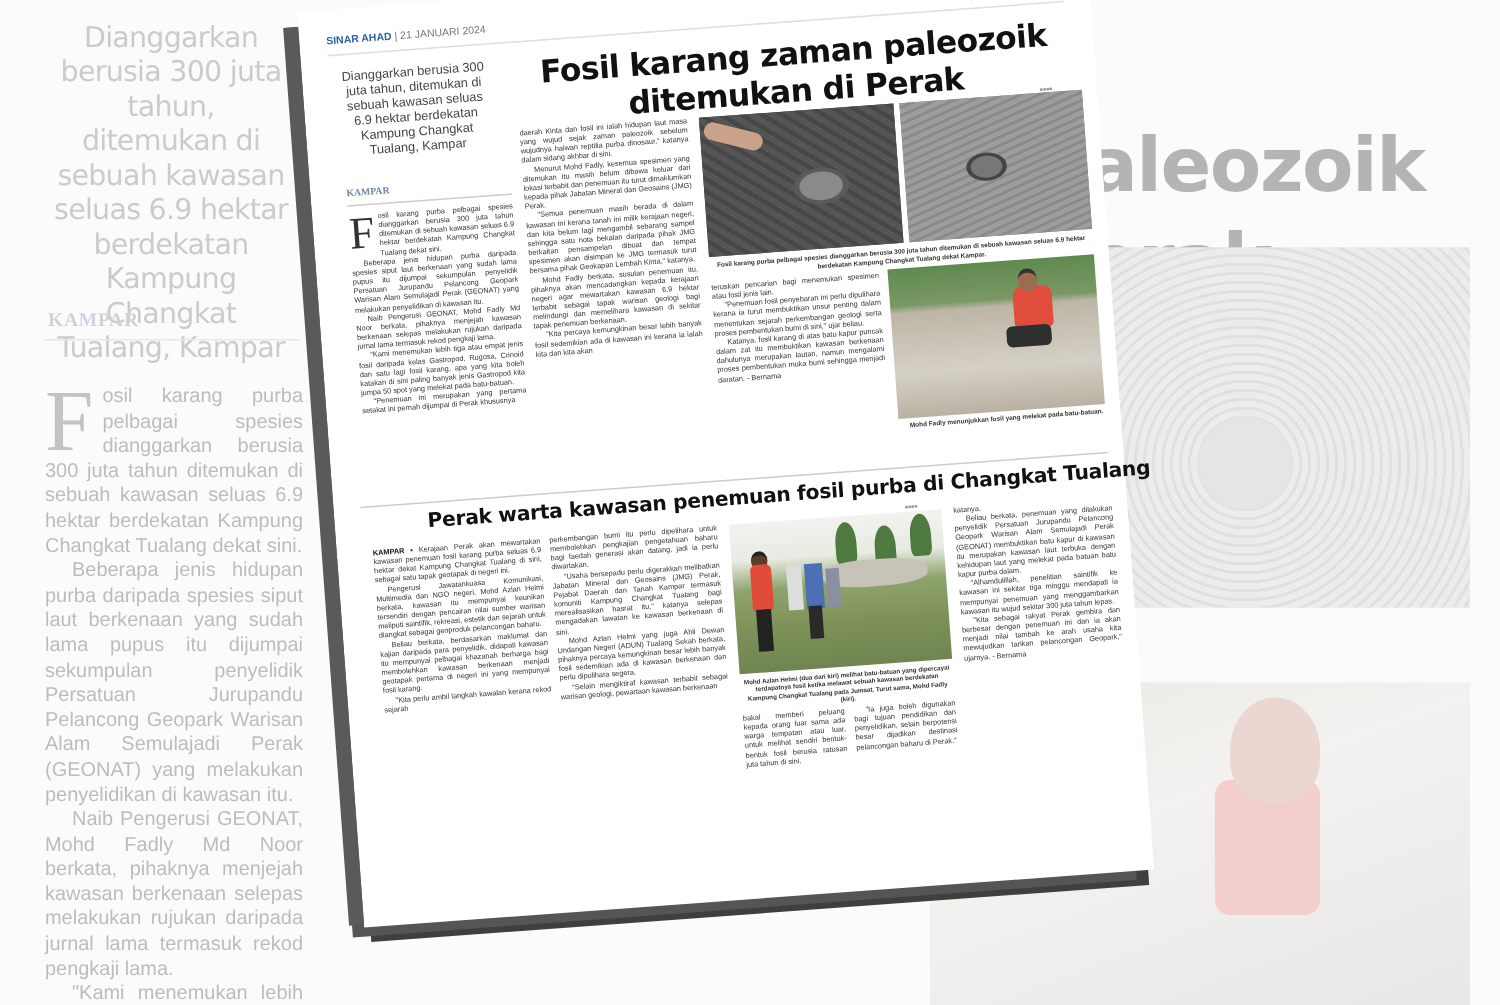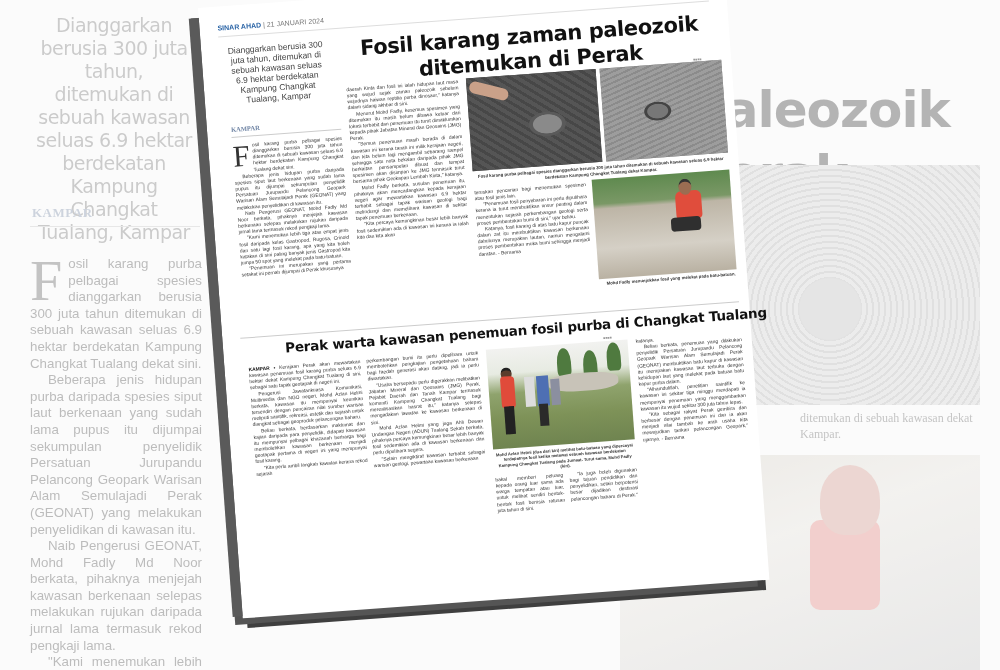--- a/index.html
+++ b/index.html
@@ -90,21 +90,20 @@
     <span class="drop">F</span>
     <p class="first">osil karang purba pelbagai spesies dianggarkan berusia 300 juta tahun ditemukan di sebuah kawasan seluas 6.9 hektar berdekatan Kampung Changkat Tualang dekat sini.</p>
     <p>Beberapa jenis hidupan purba daripada spesies siput laut berkenaan yang sudah lama pupus itu dijumpai sekumpulan penyelidik Persatuan Jurupandu Pelancong Geopark Warisan Alam Semulajadi Perak (GEONAT) yang melakukan penyelidikan di kawasan itu.</p>
     <p>Naib Pengerusi GEONAT, Mohd Fadly Md Noor berkata, pihaknya menjejah kawasan berkenaan selepas melakukan rujukan daripada jurnal lama termasuk rekod pengkaji lama.</p>
     <p>"Kami menemukan lebih tiga atau empat jenis fosil daripada kelas Gastropod, Rugosa, Crinoid dan satu lagi fosil karang, apa yang kita boleh katakan di sini paling banyak jenis Gastropod kita jumpa 50 spot yang melekat pada batu-batuan.</p>
   </div>
   <div class="bg-headline">
     <div style="width:280px;">n paleozoik Perak</div>
   </div>
   <div class="bg-photo-top"></div>
-  <div class="bg-caption" style="width:180px;">ditemukan di sebuah kawasan dekat Kampar.</div>
   <div class="bg-photo-bottom"></div>
   <div class="bg-person-shirt"></div>
   <div class="bg-person"></div>
 </div>
 
 <div class="page">
   <div class="page-edge-left"></div>
 
   <div class="masthead">
     <span class="pub">SINAR AHAD</span>

